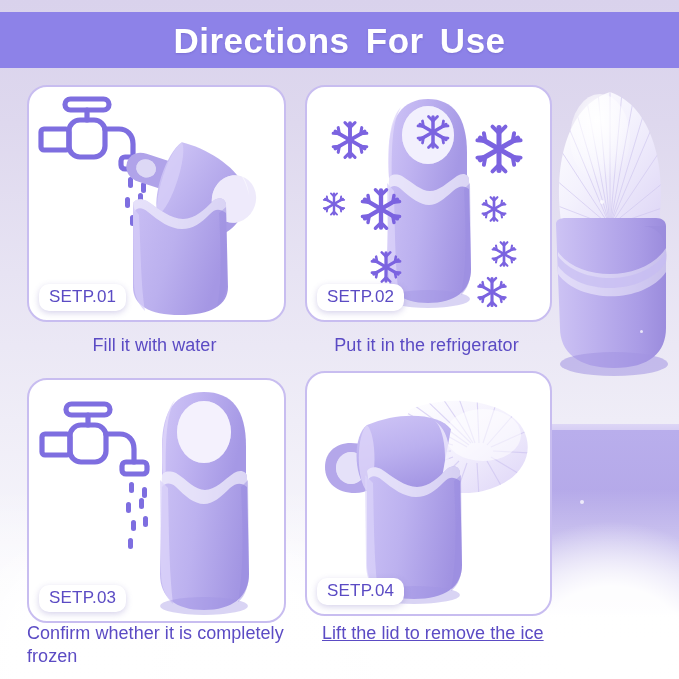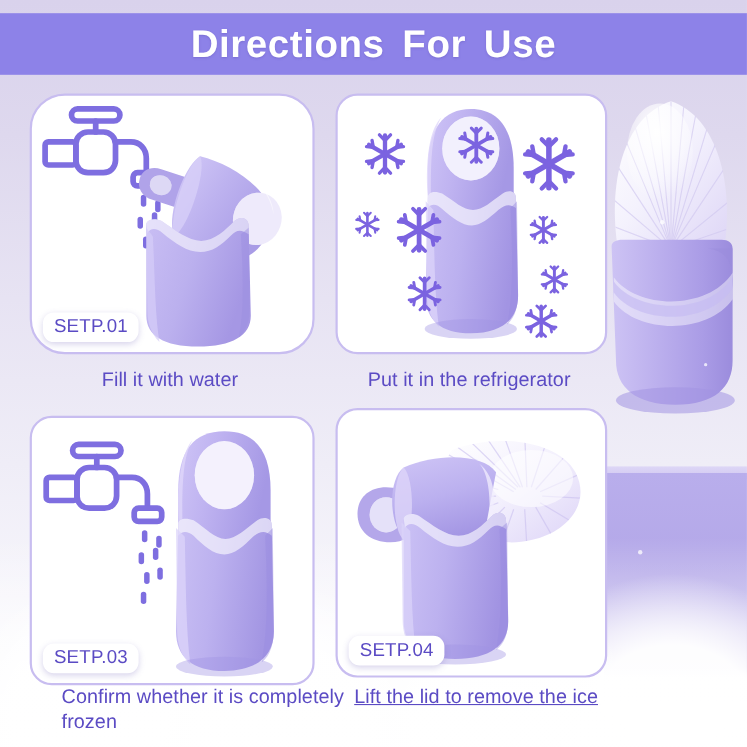--- a/index.html
+++ b/index.html
@@ -61,21 +61,21 @@
   }
 
   
   .card{
     position:absolute;
     background:#ffffff;
     border:2px solid #c8bdf0;
     border-radius:20px;
     overflow:hidden;
   }
-  #card1{left:27px;top:85px;width:255px;height:233px;border-radius:32px;}
+  #card1{left:27px;top:85px;width:255px;height:233px;}
   #card2{left:305px;top:85px;width:243px;height:233px;}
   #card3{left:27px;top:378px;width:255px;height:241px;text-align:right;}
   #card4{left:305px;top:371px;width:243px;height:241px;}
 
   .card-art{position:absolute;inset:0;}
   .card-art svg{display:block;width:100%;height:100%;}
 
   .badge{
     position:absolute;left:10px;bottom:9px;
     background:#ffffff;border-radius:10px;
@@ -85,21 +85,21 @@
     letter-spacing:.2px;
   }
 
   .caption{
     position:absolute;
     color:#5b4bc4;font-size:18px;line-height:1.28;
     letter-spacing:.05px;
   }
   #cap1{left:27px;top:334px;width:255px;text-align:center;}
   #cap2{left:300px;top:334px;width:253px;text-align:center;}
-  #cap3{left:27px;top:622px;width:262px;text-align:left;margin-left:29px;}
+  #cap3{left:27px;top:622px;width:262px;text-align:left;}
   #cap4{left:322px;top:622px;width:250px;text-align:left;text-decoration:underline;}
 </style>
 </head>
 <body>
 
 <div id="stage">
 
   <div class="bg-base"></div>
 
   <div class="pedestal-top"></div>
@@ -299,20 +299,21 @@
           <use href="#flake" transform="translate(192,62) scale(0.72)"></use>
           <use href="#flake" transform="translate(27,117) scale(0.34)"></use>
           <use href="#flake" transform="translate(74,122) scale(0.62)"></use>
           <use href="#flake" transform="translate(187,122) scale(0.38)"></use>
           <use href="#flake" transform="translate(197,167) scale(0.38)"></use>
           <use href="#flake" transform="translate(79,180) scale(0.47)"></use>
           <use href="#flake" transform="translate(185,205) scale(0.45)"></use>
         </g>
       </svg>
     </div>
+    <div class="badge">SETP.02</div>
   </div>
   <div class="caption" id="cap2">Put it in the refrigerator</div>
 
   <div class="card" id="card3">
     <div class="card-art">
       <svg viewBox="0 0 255 241" preserveAspectRatio="xMidYMid meet">
         <defs>
           <linearGradient id="m3" x1="0" y1="0" x2="1" y2="0.25">
             <stop offset="0%" stop-color="#cfc5f6"></stop>
             <stop offset="40%" stop-color="#c0b4f1"></stop>

